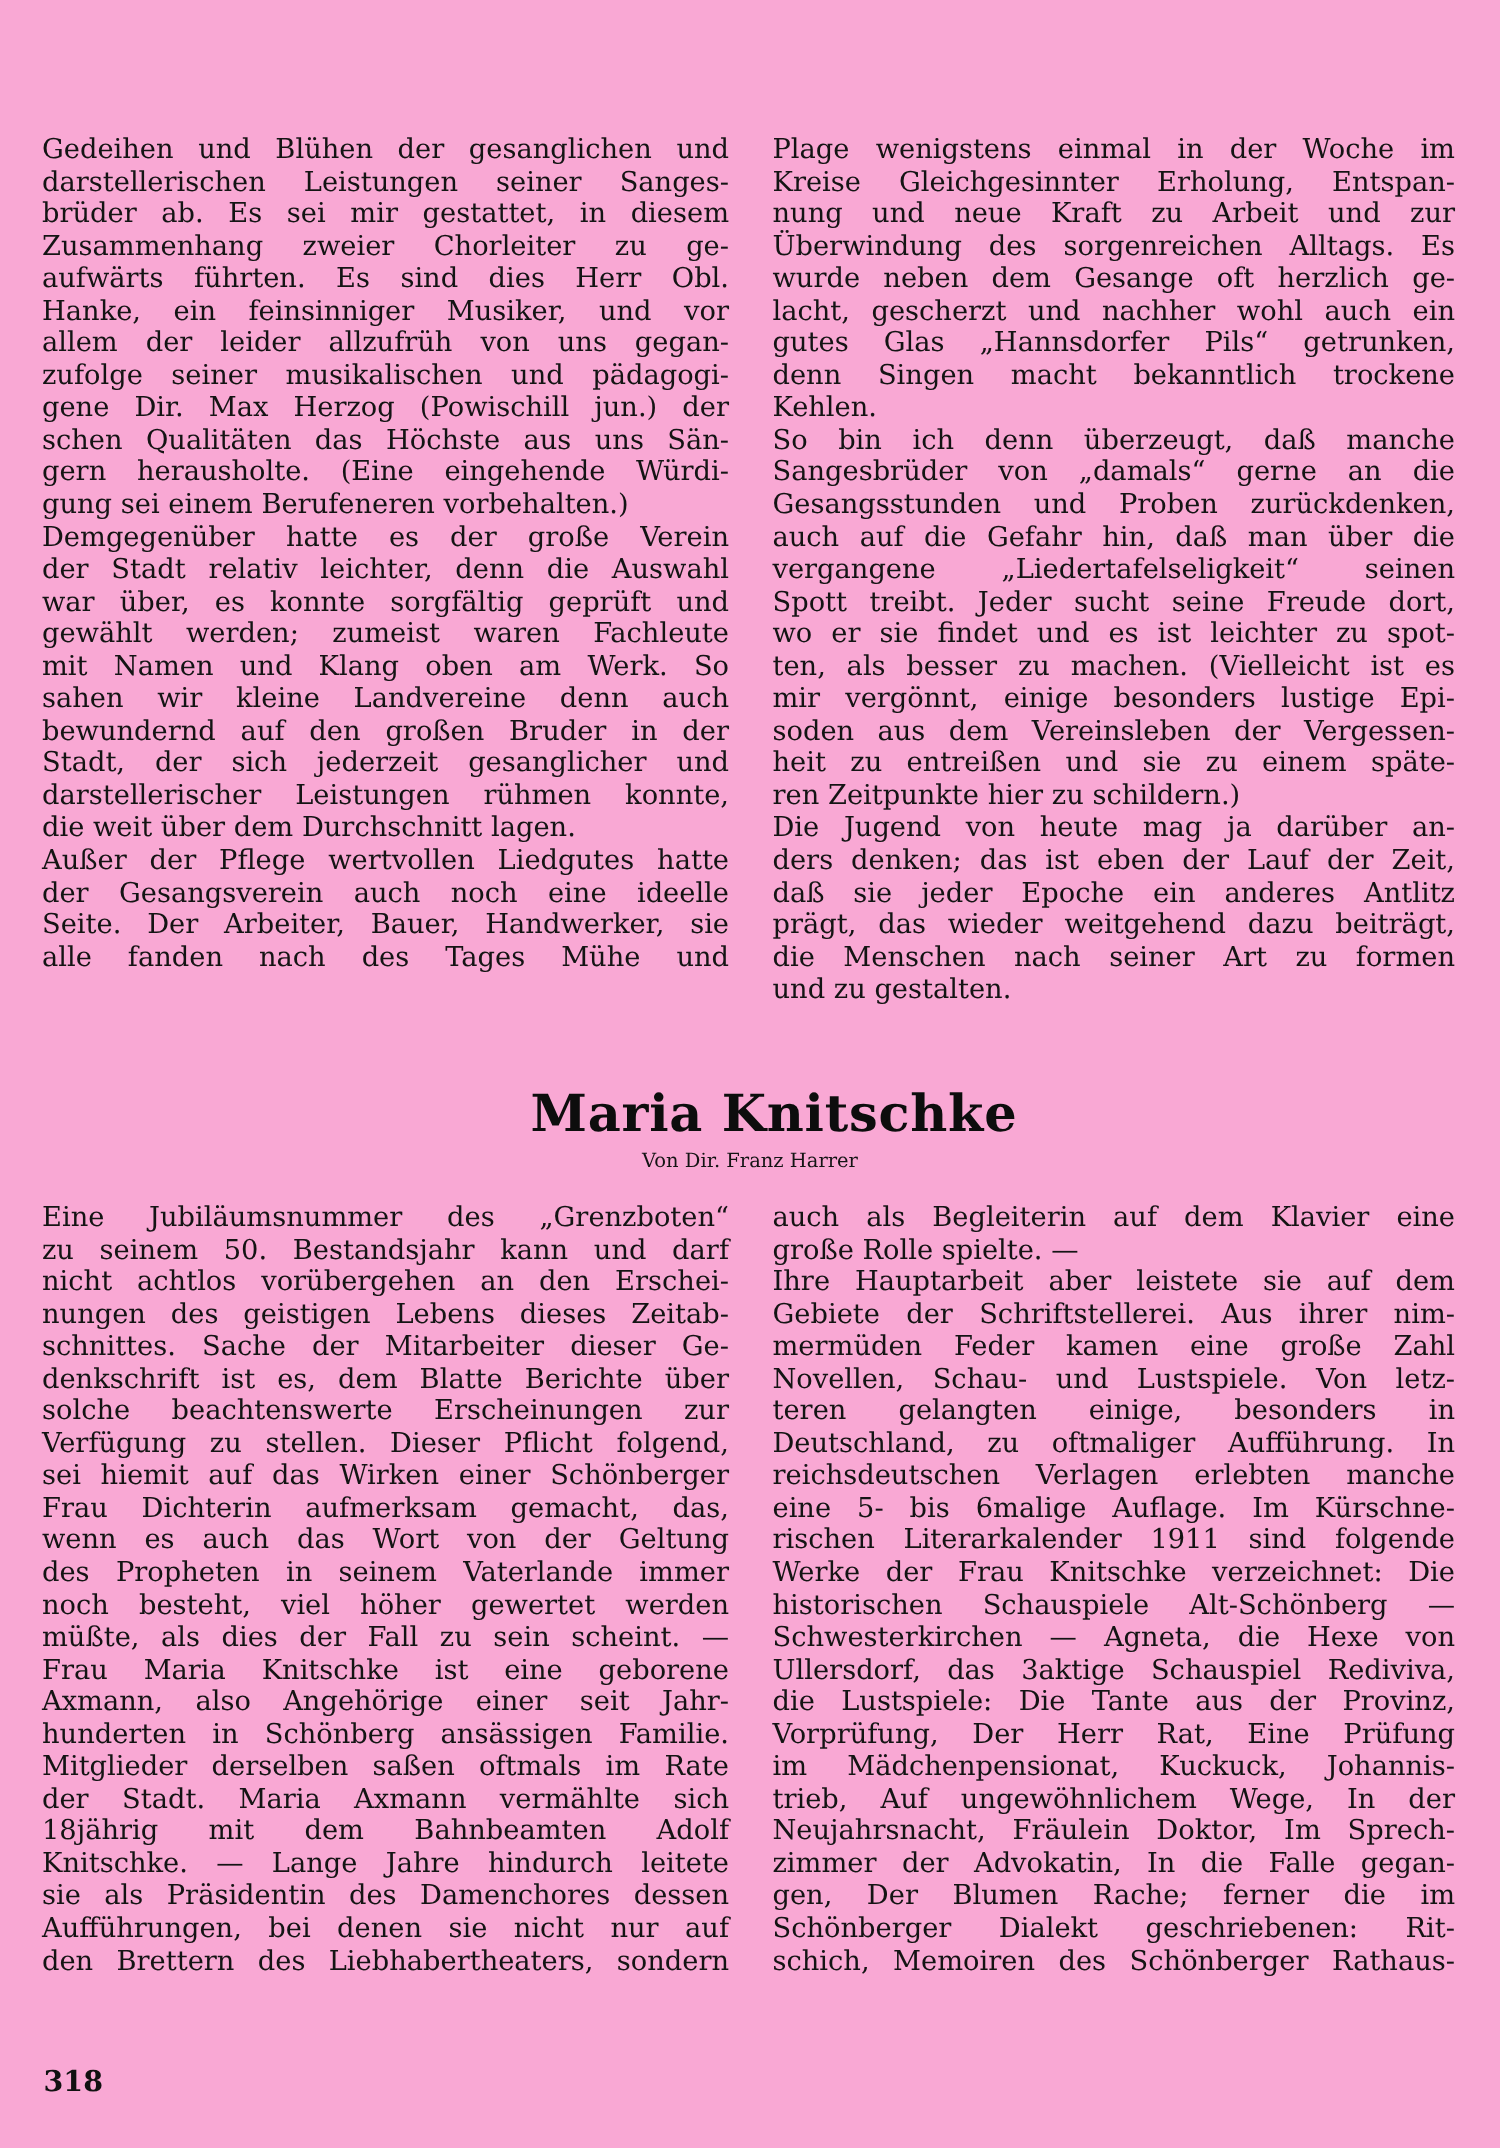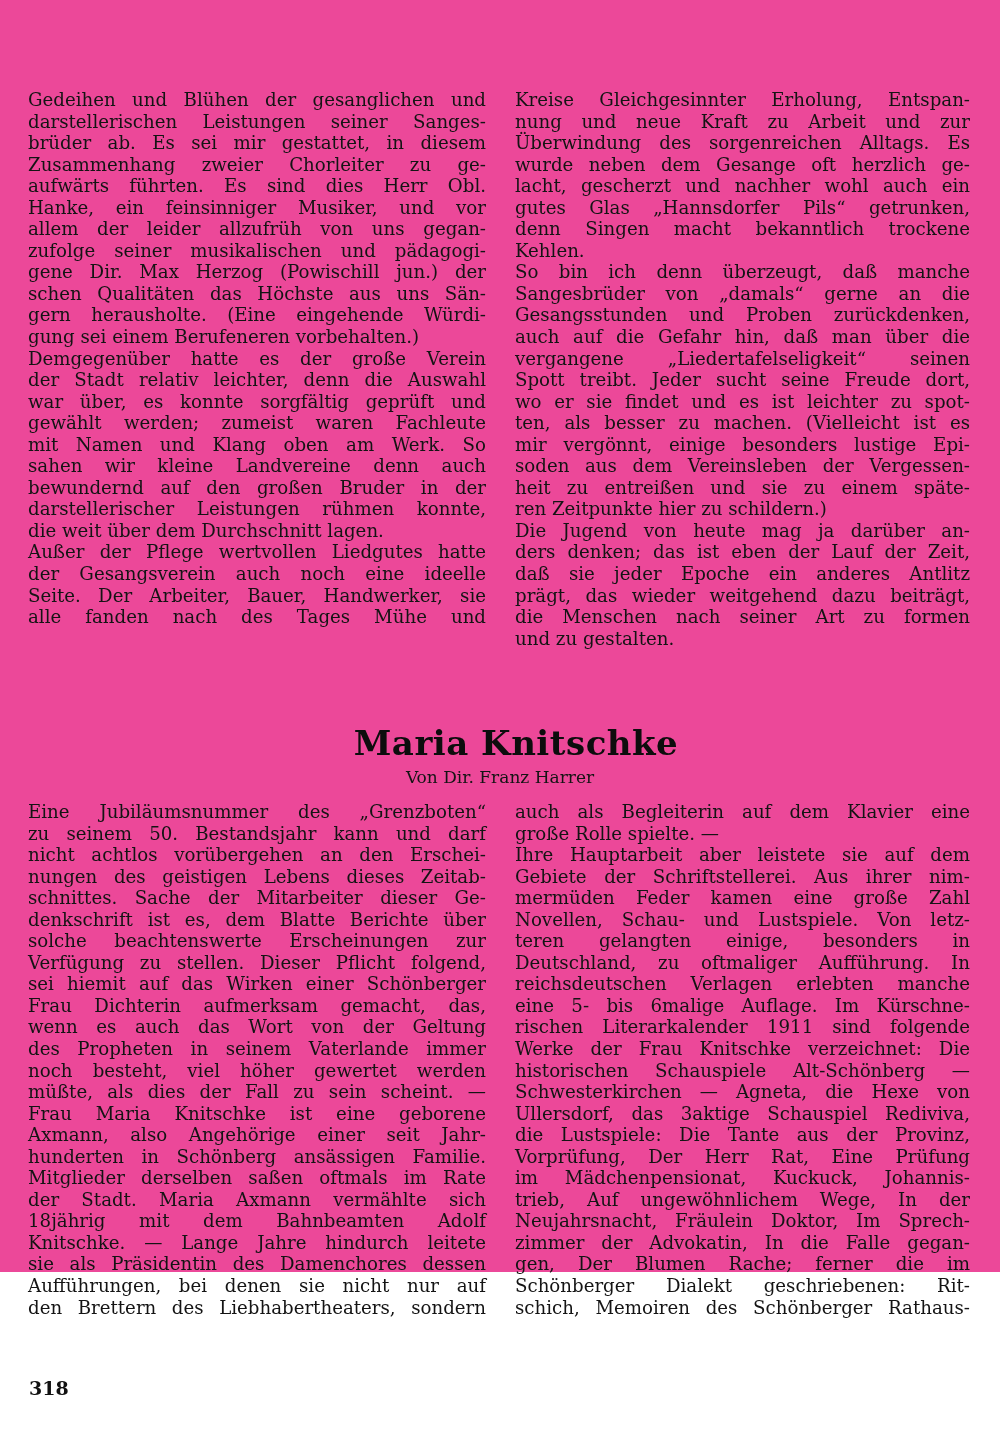--- a/index.html
+++ b/index.html
@@ -1,28 +1,28 @@
 <!DOCTYPE html>
 <html><head>
 <meta charset="utf-8">
 <style>
   html, body { margin: 0; padding: 0; background: #ffffff; }
   body { width: 1000px; height: 1432px; position: relative; overflow: hidden; color: #141414; }
-  .page { position: absolute; left: 0; top: 0; width: 1000px; height: 1272px; background: #ec4899; }
+  .page { position: absolute; left: 0; top: 0; width: 1000px; height: 1432px; background: #f9a8d4; }
   .col { position: absolute; font-family: "DejaVu Serif", serif; font-size: 18.2px; line-height: 21.55px; }
   .col .line { display: block; white-space: nowrap; text-align: justify; text-align-last: justify; height: 21.55px; }
   .col .line.last { text-align-last: left; }
   #col-top-left { left: 28px; top: 89px; width: 458px; }
   #col-top-right { left: 515px; top: 89px; width: 455px; }
   #col-bot-left { left: 28px; top: 801px; width: 458px; }
   #col-bot-right { left: 515px; top: 801px; width: 455px; }
   .title { position: absolute; left: 0; width: 1000px; top: 723px; text-align: center;
            font-family: "DejaVu Serif", serif; font-weight: bold; font-size: 34px; letter-spacing: 0.5px; color: #0d0d0d; padding-left: 16px; }
   .byline { position: absolute; left: 0; width: 1000px; top: 767px; text-align: center;
-            font-family: "DejaVu Serif", serif; font-size: 17px; color: #141414; }
+            font-family: "DejaVu Serif", serif; font-size: 13px; color: #141414; }
   .page-number { position: absolute; left: 29px; top: 1377px; font-family: "DejaVu Serif", serif;
                  font-weight: bold; font-size: 19px; color: #111; }
 </style>
 </head>
 <body>
 
 <div class="page">
   <div class="col" id="col-top-left">
       <span class="line">Gedeihen und Blühen der gesanglichen und</span>
       <span class="line">darstellerischen Leistungen seiner Sanges-</span>
@@ -36,28 +36,30 @@
       <span class="line">schen Qualitäten das Höchste aus uns Sän-</span>
       <span class="line">gern herausholte. (Eine eingehende Würdi-</span>
       <span class="line last">gung sei einem Berufeneren vorbehalten.)</span>
       <span class="line">Demgegenüber hatte es der große Verein</span>
       <span class="line">der Stadt relativ leichter, denn die Auswahl</span>
       <span class="line">war über, es konnte sorgfältig geprüft und</span>
       <span class="line">gewählt werden; zumeist waren Fachleute</span>
       <span class="line">mit Namen und Klang oben am Werk. So</span>
       <span class="line">sahen wir kleine Landvereine denn auch</span>
       <span class="line">bewundernd auf den großen Bruder in der</span>
+      <span class="line">Stadt, der sich jederzeit gesanglicher und</span>
       <span class="line">darstellerischer Leistungen rühmen konnte,</span>
       <span class="line last">die weit über dem Durchschnitt lagen.</span>
       <span class="line">Außer der Pflege wertvollen Liedgutes hatte</span>
       <span class="line">der Gesangsverein auch noch eine ideelle</span>
       <span class="line">Seite. Der Arbeiter, Bauer, Handwerker, sie</span>
       <span class="line">alle fanden nach des Tages Mühe und</span>
     </div>
   <div class="col" id="col-top-right">
+      <span class="line">Plage wenigstens einmal in der Woche im</span>
       <span class="line">Kreise Gleichgesinnter Erholung, Entspan-</span>
       <span class="line">nung und neue Kraft zu Arbeit und zur</span>
       <span class="line">Überwindung des sorgenreichen Alltags. Es</span>
       <span class="line">wurde neben dem Gesange oft herzlich ge-</span>
       <span class="line">lacht, gescherzt und nachher wohl auch ein</span>
       <span class="line">gutes Glas „Hannsdorfer Pils“ getrunken,</span>
       <span class="line">denn Singen macht bekanntlich trockene</span>
       <span class="line last">Kehlen.</span>
       <span class="line">So bin ich denn überzeugt, daß manche</span>
       <span class="line">Sangesbrüder von „damals“ gerne an die</span>

